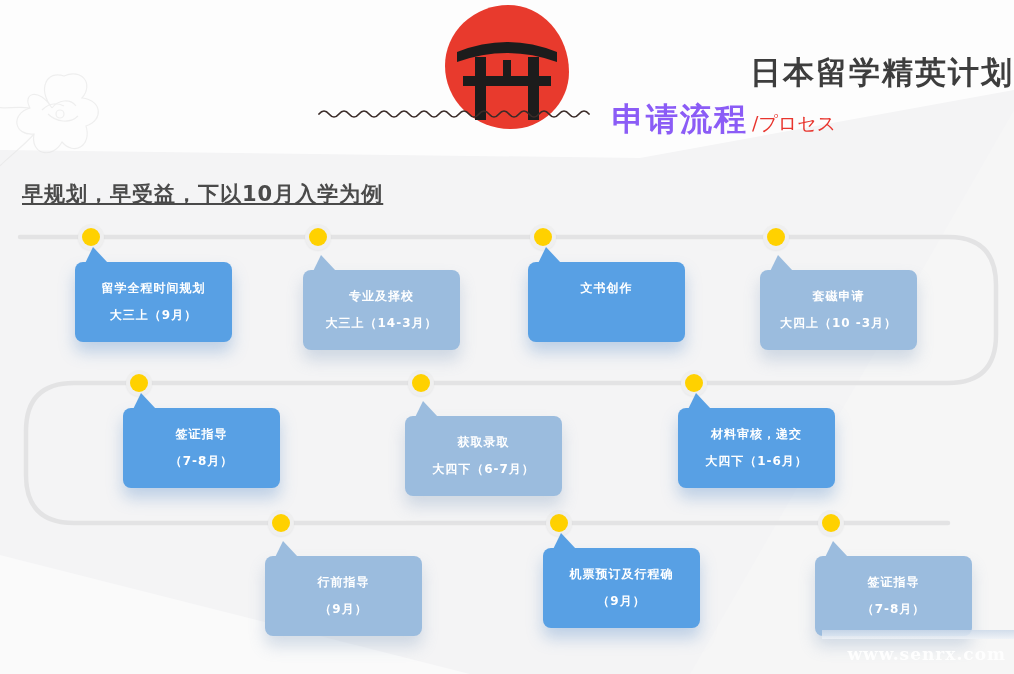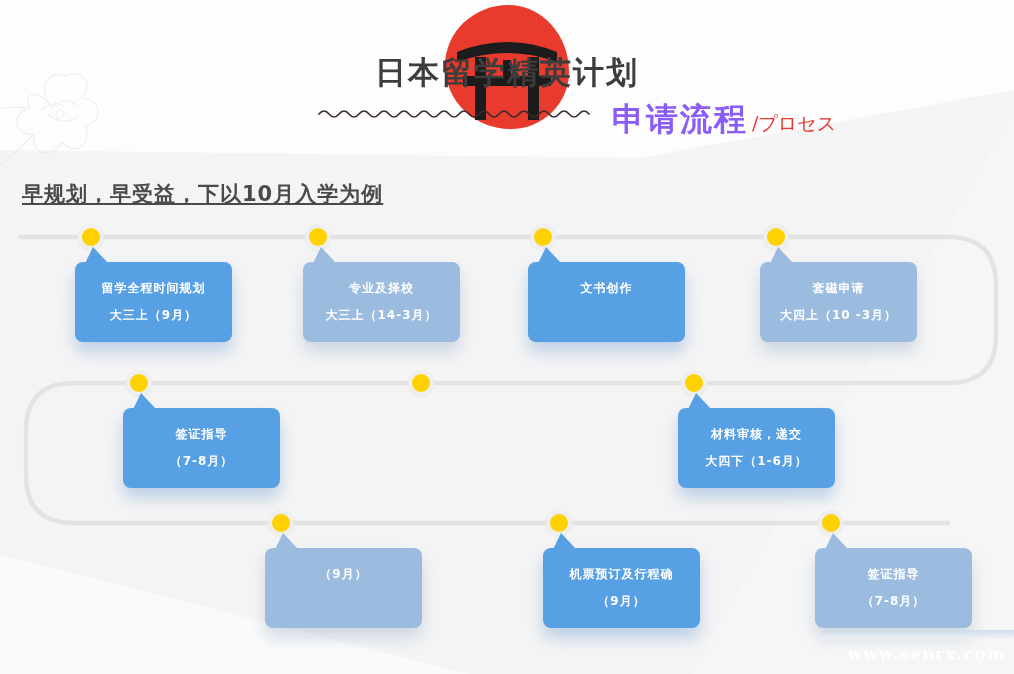--- a/index.html
+++ b/index.html
@@ -11,42 +11,42 @@
   .bg-facets { position:absolute; inset:0; pointer-events:none; }
 
   
   .flower { position:absolute; left:-18px; top:48px; opacity:.55; }
 
   
   .emblem { position:absolute; left:445px; top:5px; width:124px; height:124px;
             background:#e83a2d; border-radius:51% 49% 47% 53% / 49% 54% 46% 51%; }
   .torii { position:absolute; left:454px; top:26px; }
 
-  .page-title { position:absolute; left:0; top:52px; width:1014px; text-align:center;
+  .page-title { position:absolute; left:0; top:52px; width:1014px; text-align:right;
                 font-size:31px; font-weight:bold; color:#3d3d3d; letter-spacing:2px; }
 
   .wave { position:absolute; left:317px; top:107px; }
 
   .section-heading { position:absolute; left:612px; top:98px; white-space:nowrap; }
   .section-heading .main { font-size:32px; font-weight:bold; color:#8b5cf6; letter-spacing:2px; }
   .section-heading .sub { font-size:19px; color:#e8352e; font-family:"DejaVu Serif","Liberation Serif",serif; margin-left:4px; }
 
   .intro { position:absolute; left:22px; top:180px; font-size:21px; font-weight:bold; color:#4a4a4a; letter-spacing:1px;text-decoration:underline; }
 
   .connector { position:absolute; left:0; top:0; }
 
   .node { position:absolute; width:26px; height:26px; border-radius:50%; background:#efefef;
           transform:translate(-50%,-50%); box-shadow:0 1px 2px rgba(0,0,0,.05); }
   .node::after { content:""; position:absolute; left:4px; top:4px; width:18px; height:18px;
                  border-radius:50%; background:#ffd100; }
 
   .step { position:absolute; width:157px; height:80px; border-radius:8px; color:#fff;
           text-align:center; padding-top:13px; }
   .step.dark  { background:#58a0e4; box-shadow:0 10px 16px rgba(90,140,200,.35); }
-  .step.light { background:#9bbcde; box-shadow:0 10px 16px rgba(120,150,185,.30); }
+  .step.light { background:#9bbcde; box-shadow:0 10px 16px rgba(120,150,185,.30);margin-top:8px; }
   .step .ptr { position:absolute; left:3px; top:-15px; width:30px; height:16px;
                clip-path:polygon(24% 100%, 50% 0, 100% 100%); }
   .step.dark .ptr { background:#58a0e4; }
   .step.light .ptr { background:#9bbcde; }
   .step-title, .step-period { font-size:12px; font-weight:bold; line-height:27px; letter-spacing:1px; }
 
   .wm-strip { position:absolute; right:0; top:630px; width:192px; height:9px;
               background:linear-gradient(180deg,#ccd9e9,#eef2f7); opacity:.85; }
   .watermark { position:absolute; right:8px; top:644px; font-family:"DejaVu Serif","Liberation Serif",serif;
                font-weight:bold; font-size:17px; color:rgba(255,255,255,.9); letter-spacing:1px; }
@@ -122,28 +122,34 @@
     <div class="ptr"></div>
     <div class="step-title">套磁申请</div>
     <div class="step-period">大四上（10 -3月）</div>
   </div>
 
   <div class="step dark" style="left:123px; top:408px">
     <div class="ptr"></div>
     <div class="step-title">签证指导</div>
     <div class="step-period">（7-8月）</div>
   </div>
+  <div class="step light" style="left:405px; top:408px">
+    <div class="ptr"></div>
+    <div class="step-title">获取录取</div>
+    <div class="step-period">大四下（6-7月）</div>
+  </div>
   <div class="step dark" style="left:678px; top:408px">
     <div class="ptr"></div>
     <div class="step-title">材料审核，递交</div>
     <div class="step-period">大四下（1-6月）</div>
   </div>
 
   <div class="step light" style="left:265px; top:548px">
     <div class="ptr"></div>
+    <div class="step-title">行前指导</div>
     <div class="step-period">（9月）</div>
   </div>
   <div class="step dark" style="left:543px; top:548px">
     <div class="ptr"></div>
     <div class="step-title">机票预订及行程确</div>
     <div class="step-period">（9月）</div>
   </div>
   <div class="step light" style="left:815px; top:548px">
     <div class="ptr"></div>
     <div class="step-title">签证指导</div>

